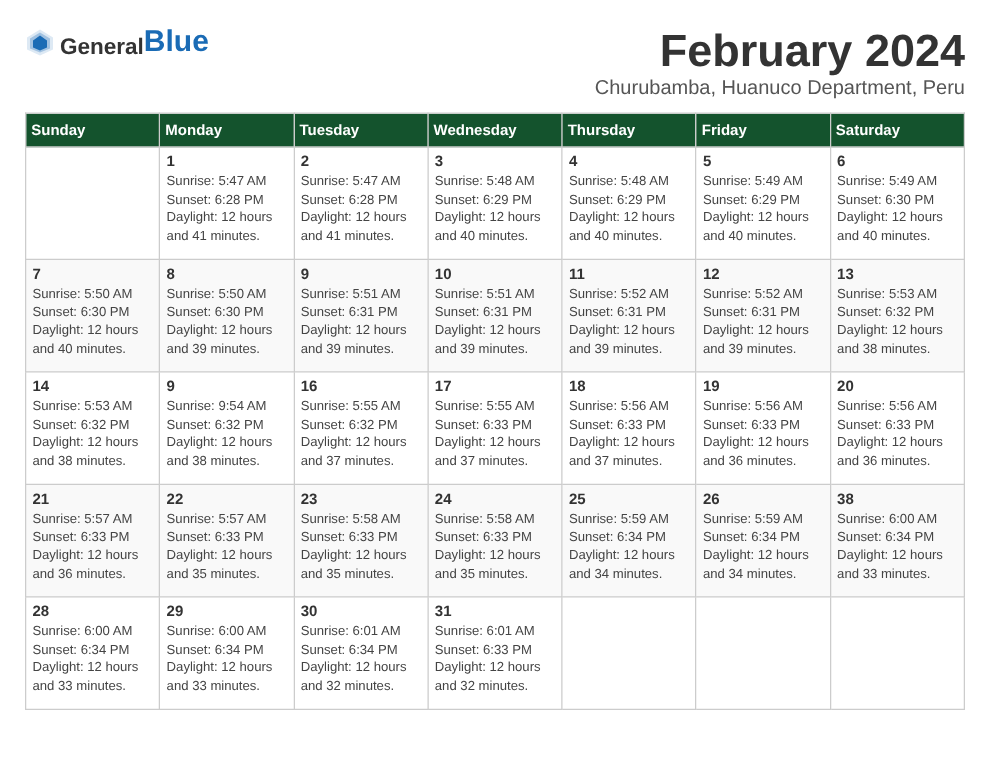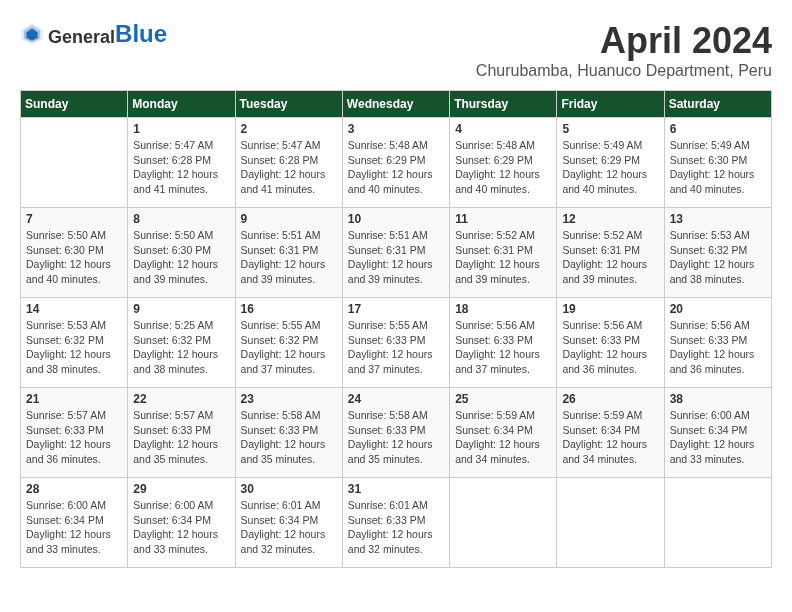--- a/index.html
+++ b/index.html
@@ -98,21 +98,21 @@
       <polygon points="15,8 22,13 22,20 15,23 8,20 8,13" fill="#1a6bb5"></polygon>
     </svg>
     <div>
       <div style="display:flex; align-items:flex-end; gap:0px;">
         <span class="logo-text-general">General</span>
         <span class="logo-text-blue">Blue</span>
       </div>
     </div>
   </div>
   <div class="title-section">
-    <div class="month-title">April 2024</div>
+    <div class="month-title">February 2024</div>
     <div class="location-title">Churubamba, Huanuco Department, Peru</div>
   </div>
 </div>
 
 <table class="calendar-table">
   <thead>
     <tr>
     <th>Sunday</th>
         <th>Monday</th>
         <th>Tuesday</th>
@@ -222,21 +222,21 @@
       <tr>
         <td>
           <span class="day-number">14</span>
           <div class="cell-text" style="white-space: pre-line;">Sunrise: 5:53 AM
 Sunset: 6:32 PM
 Daylight: 12 hours
 and 38 minutes.</div>
         </td>
         <td>
           <span class="day-number">9</span>
-          <div class="cell-text" style="white-space: pre-line;">Sunrise: 5:25 AM
+          <div class="cell-text" style="white-space: pre-line;">Sunrise: 9:54 AM
 Sunset: 6:32 PM
 Daylight: 12 hours
 and 38 minutes.</div>
         </td>
         <td>
           <span class="day-number">16</span>
           <div class="cell-text" style="white-space: pre-line;">Sunrise: 5:55 AM
 Sunset: 6:32 PM
 Daylight: 12 hours
 and 37 minutes.</div>

